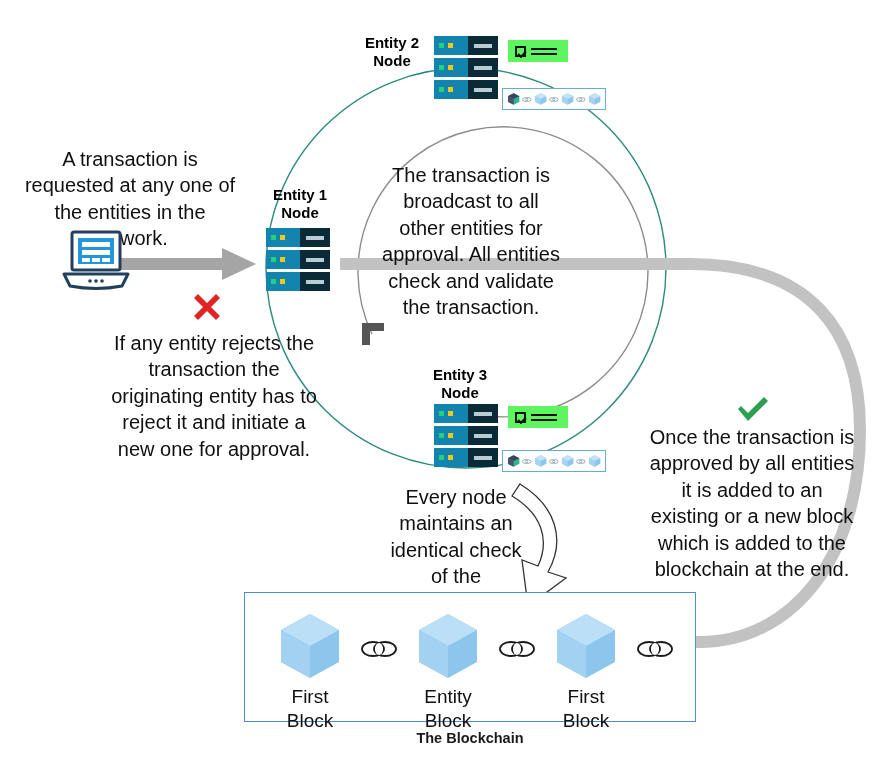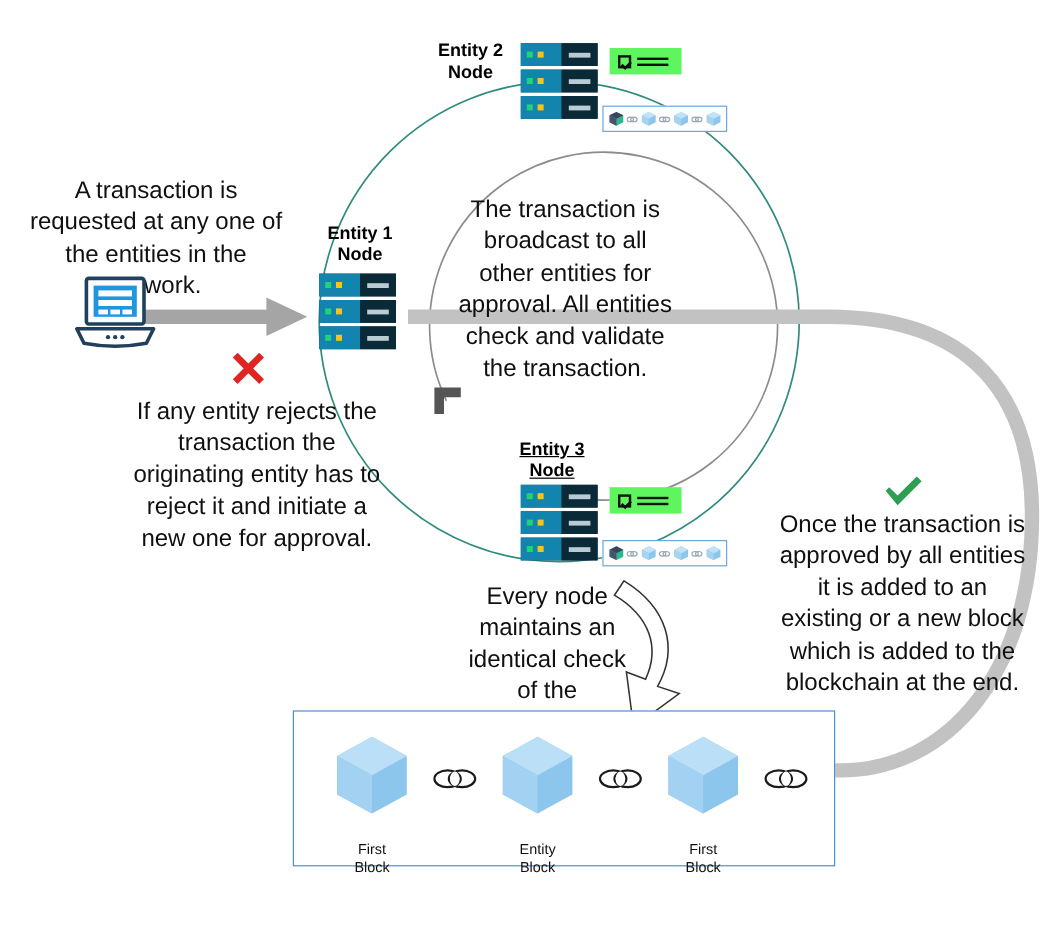--- a/index.html
+++ b/index.html
@@ -34,21 +34,21 @@
 
   
   .ministrip{position:absolute;border:1px solid #6aa9e0;background:#fff;
              height:22px;display:flex;align-items:center;gap:2px;padding:0 4px;box-sizing:border-box;}
 
   
   .bc-panel{position:absolute;border:1.5px solid #4a8fd4;background:#fff;box-sizing:border-box;}
   .bc-row{position:absolute;left:0;top:18px;width:100%;display:flex;
           align-items:flex-start;justify-content:center;gap:0px;}
   .bc-item{width:94px;display:flex;flex-direction:column;align-items:center;}
-  .bc-caption{margin-top:20px;font-size:12px;text-align:center;line-height:1.25;color:#101010;}
+  .bc-caption{margin-top:4px;font-size:19px;text-align:center;line-height:1.25;color:#101010;}
   .bc-link{width:44px;display:flex;align-items:center;justify-content:center;padding-top:28px;}
   .bc-title{position:absolute;width:100%;text-align:center;font-weight:bold;font-size:14.5px;}
 
   .xmark{position:absolute;}
   .check{position:absolute;}
   .laptop{position:absolute;}
 </style>
 </head>
 <body>
 
@@ -222,21 +222,21 @@
         <ellipse cx="3.4" cy="3.5" rx="2.8" ry="2" fill="none" stroke="#9aa7b0" stroke-width="1"></ellipse>
         <ellipse cx="6.6" cy="3.5" rx="2.8" ry="2" fill="none" stroke="#9aa7b0" stroke-width="1"></ellipse>
       </svg>
     <svg width="14" height="14" viewBox="0 0 14 14">
         <path d="M7 1 L13 4 L13 10 L7 13 L1 10 L1 4 Z" fill="#8cc6ec"></path>
         <path d="M7 1 L13 4 L7 7 L1 4 Z" fill="#c3e2f7"></path>
         <path d="M1 4 L7 7 L7 13 L1 10 Z" fill="#a6d4f0"></path>
       </svg>
   </div>
 
-  <div class="abs nodelabel" style="left:412px;top:366px;width:96px;text-decoration:underline;">
+  <div class="abs nodelabel" style="left:412px;top:366px;width:96px;">
     <div>Entity 3</div>
     <div>Node</div>
   </div>
   <div class="server" style="left:434px;top:404px;">
     <div class="srv-unit">
       <div class="srv-left">
           <i class="led g"></i>
           <i class="led y"></i>
         </div>
       <div class="srv-right">
@@ -363,14 +363,15 @@
         <svg width="40" height="20" viewBox="0 0 40 20">
           <ellipse cx="14" cy="10" rx="11" ry="7" fill="none" stroke="#1a1a1a" stroke-width="1.8"></ellipse>
           <ellipse cx="26" cy="10" rx="11" ry="7" fill="none" stroke="#1a1a1a" stroke-width="1.8"></ellipse>
           <ellipse cx="20" cy="10" rx="4" ry="6" fill="#ffffff" stroke="none"></ellipse>
         </svg>
       </div>
 
 
     </div>
   </div>
+  <div class="bc-title abs" style="left:244px;top:730px;width:452px;">The Blockchain</div>
 
 </div>
 
 </body></html>

